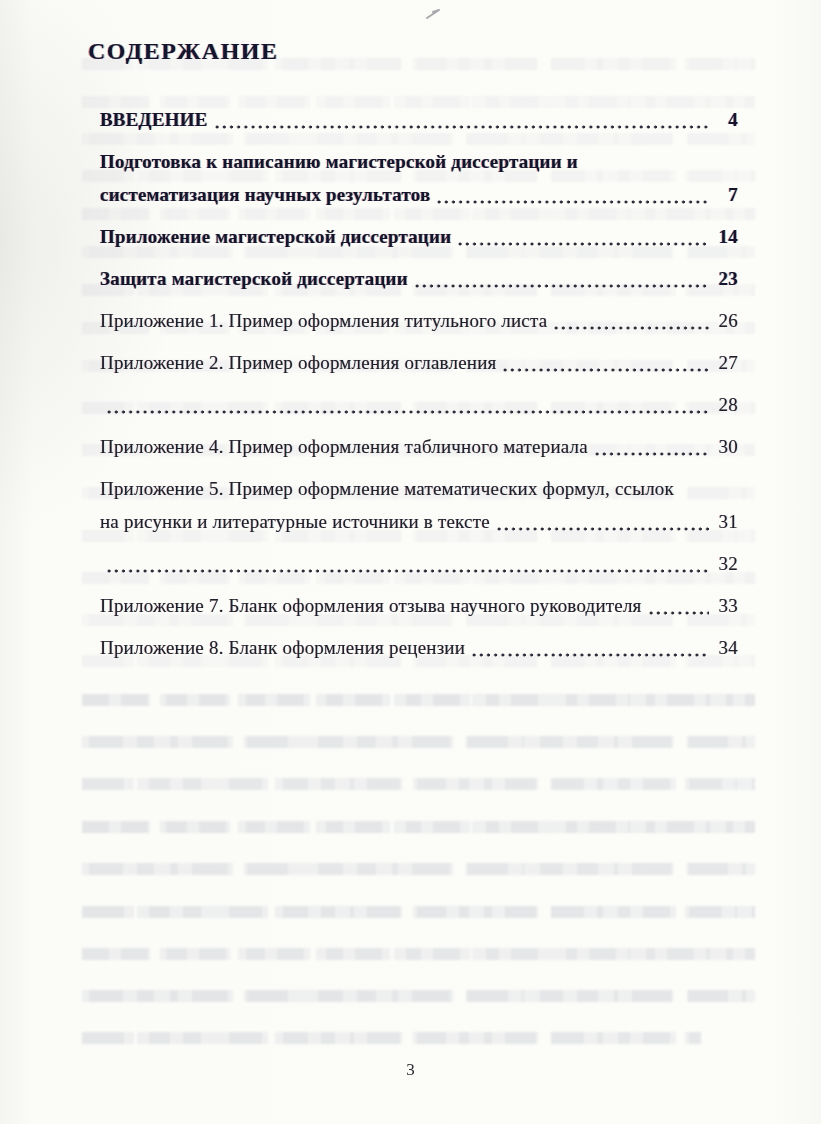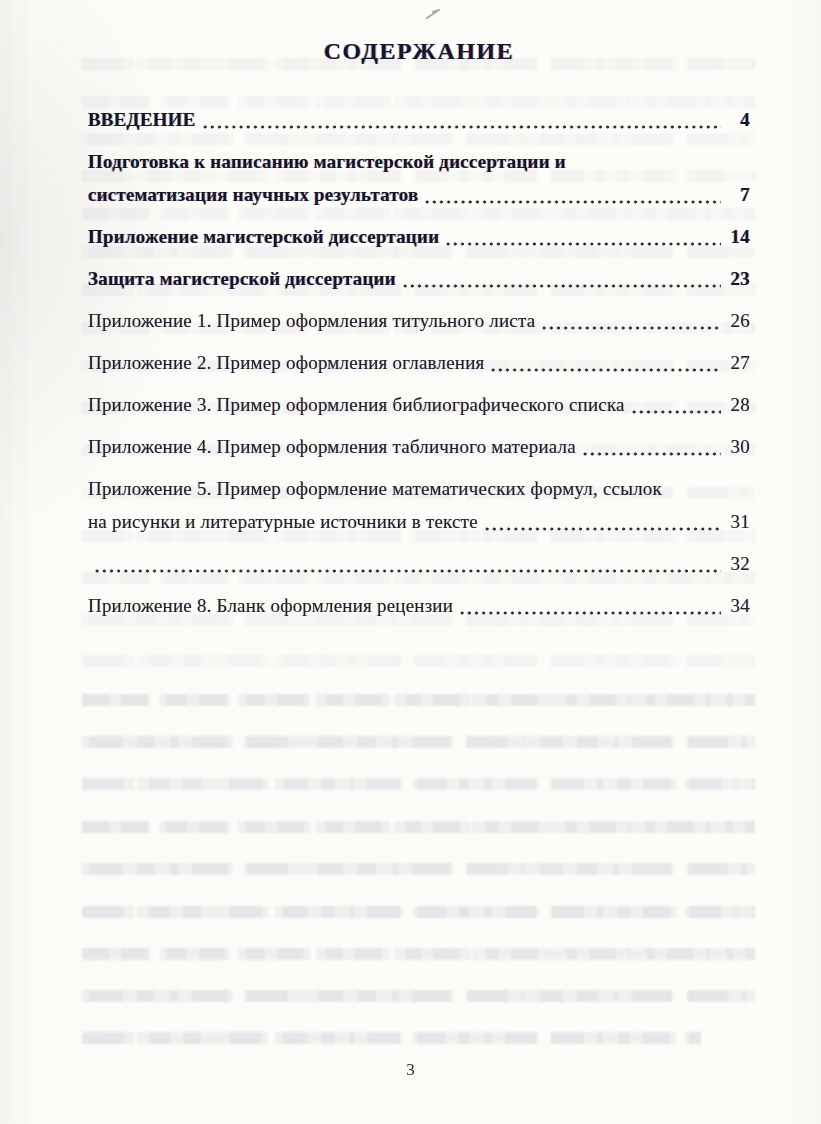--- a/index.html
+++ b/index.html
@@ -27,26 +27,26 @@
       repeating-linear-gradient(90deg,var(--bl) 0 27px,transparent 27px 39px);
     background-position:4px 0,0 2px;}
   .bleed-line.p3{background-image:
       repeating-linear-gradient(90deg,var(--bl) 0 41px,transparent 41px 55px),
       repeating-linear-gradient(90deg,var(--bl) 0 58px,transparent 58px 74px);
     background-position:0 1px,14px 0;}
 
   
   .content{position:absolute;left:88px;top:38px;width:662px;}
   .doc-title{
-    margin:0 0 38px 0;text-align:center;
+    margin:0 0 38px 0;
     font-size:24px;font-weight:bold;letter-spacing:1.5px;
     color:#151530;
     text-shadow:-0.9px 0 rgba(186,40,36,.42),0.9px 0 rgba(10,120,150,.38);
   }
-  .toc{list-style:none;margin:0;padding:0;}
+  .toc{list-style:none;margin:12px;padding:0;}
   .toc-entry{margin:0 0 9px 0;}
   .toc-line{display:flex;align-items:baseline;line-height:33px;font-size:19px;letter-spacing:.2px;}
   .lbl,.pg{
     color:#20202c;
     text-shadow:-0.6px 0 rgba(186,45,40,.26),0.6px 0 rgba(15,120,150,.24);
     white-space:nowrap;
   }
   .bold .lbl,.bold .pg{
     font-weight:bold;color:#14142c;
     text-shadow:-0.8px 0 rgba(186,40,36,.4),0.8px 0 rgba(10,118,150,.36);
@@ -154,21 +154,20 @@
       <li class="toc-entry">
         <div class="toc-line">
           <span class="lbl">Приложение 2. Пример оформления оглавления</span>
           <span class="leader"></span>
           <span class="pg">27</span>
         </div>
       </li>
 
       <li class="toc-entry">
         <div class="toc-line">
-          <span class="lbl">Приложение 3. Пример оформления библиографического списка</span>
           <span class="leader"></span>
           <span class="pg">28</span>
         </div>
       </li>
 
       <li class="toc-entry">
         <div class="toc-line">
           <span class="lbl">Приложение 4. Пример оформления табличного материала</span>
           <span class="leader"></span>
           <span class="pg">30</span>
@@ -186,20 +185,27 @@
         </div>
       </li>
 
       <li class="toc-entry">
         <div class="toc-line">
           <span class="leader"></span>
           <span class="pg">32</span>
         </div>
       </li>
 
+      <li class="toc-entry">
+        <div class="toc-line">
+          <span class="lbl">Приложение 7. Бланк оформления отзыва научного руководителя</span>
+          <span class="leader"></span>
+          <span class="pg">33</span>
+        </div>
+      </li>
 
       <li class="toc-entry">
         <div class="toc-line">
           <span class="lbl">Приложение 8. Бланк оформления рецензии</span>
           <span class="leader"></span>
           <span class="pg">34</span>
         </div>
       </li>
 
     </ul>

